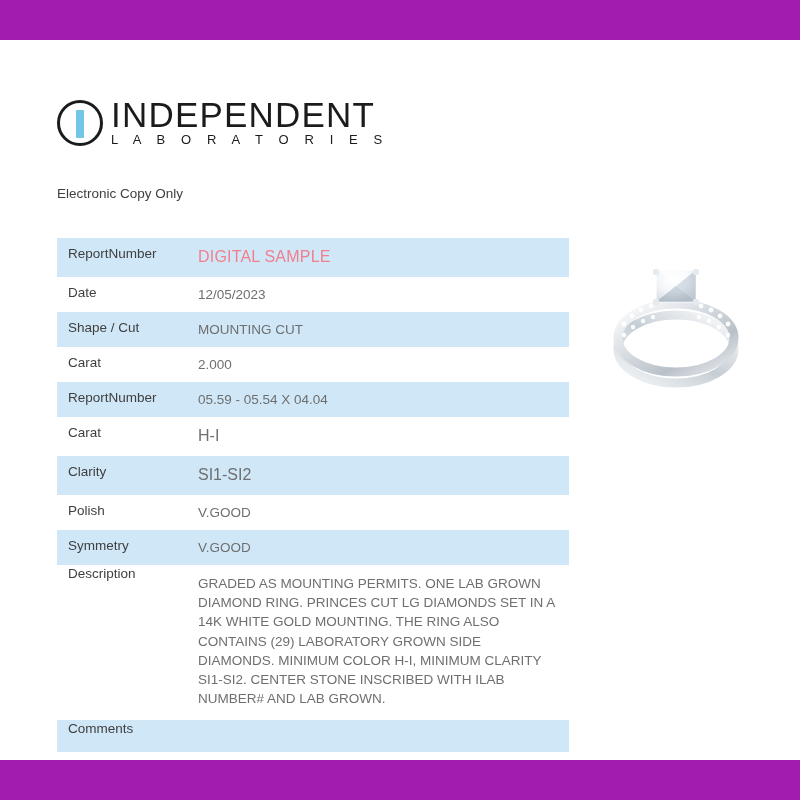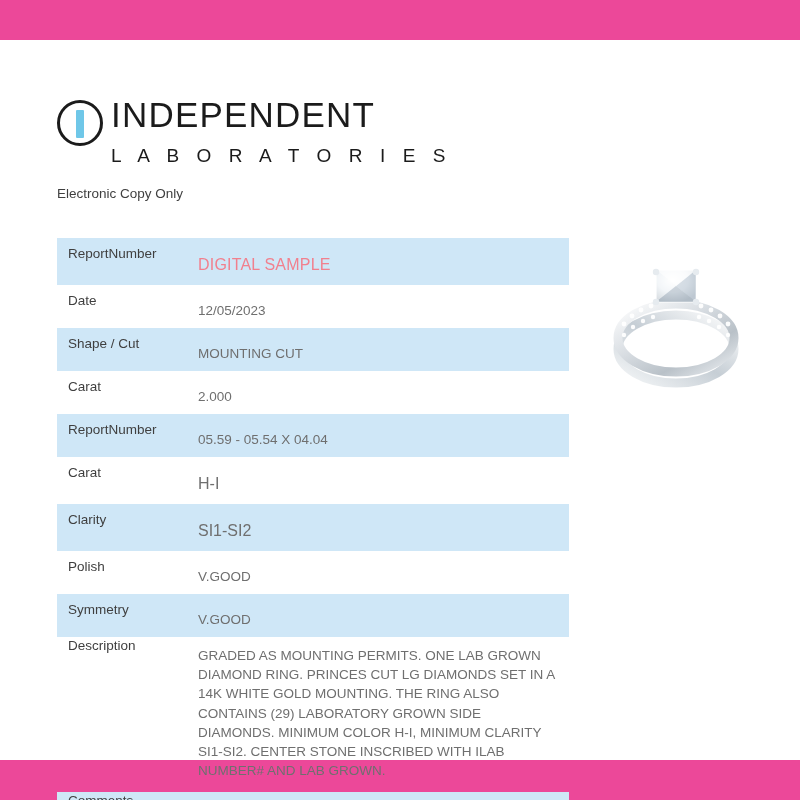--- a/index.html
+++ b/index.html
@@ -10,21 +10,21 @@
     width: 800px;
     height: 800px;
     background: #f2f2f2;
     font-family: "Liberation Sans", sans-serif;
     overflow: hidden;
   }
   #page {
     position: relative;
     width: 800px;
     height: 800px;
-    background: #ec4899;
+    background: #a21caf;
   }
   .card {
     position: absolute;
     left: 0;
     top: 40px;
     width: 800px;
     height: 720px;
     background: #ffffff;
   }
 
@@ -61,22 +61,22 @@
     line-height: 1;
   }
   .logo-title {
     font-size: 35px;
     letter-spacing: 1.2px;
     color: #1b1b1b;
     font-family: "Liberation Sans", sans-serif;
     font-weight: 400;
   }
   .logo-sub {
-    margin-top: 14px;
-    font-size: 19px;
+    margin-top: 1px;
+    font-size: 13px;
     letter-spacing: 6.1px;
     color: #1b1b1b;
     font-family: "Liberation Sans", sans-serif;
   }
   .elec-copy {
     position: absolute;
     left: 57px;
     top: 146px;
     font-size: 13.5px;
     color: #3f3f3f;
@@ -100,21 +100,21 @@
   .row .label {
     width: 141px;
     flex: 0 0 141px;
     padding: 8px 0 8px 11px;
     box-sizing: border-box;
     font-size: 13.5px;
     color: #3f3f3f;
   }
   .row .value {
     flex: 1 1 auto;
-    padding: 16px 10px 8px 0;
+    padding: 8px 10px 8px 0;
     box-sizing: border-box;
     font-size: 13.5px;
     color: #6f6f6f;
     line-height: 1.42;
   }
   .row .value.sample {
     color: #f1808e;
     font-size: 16px;
     letter-spacing: 0.2px;
   }

